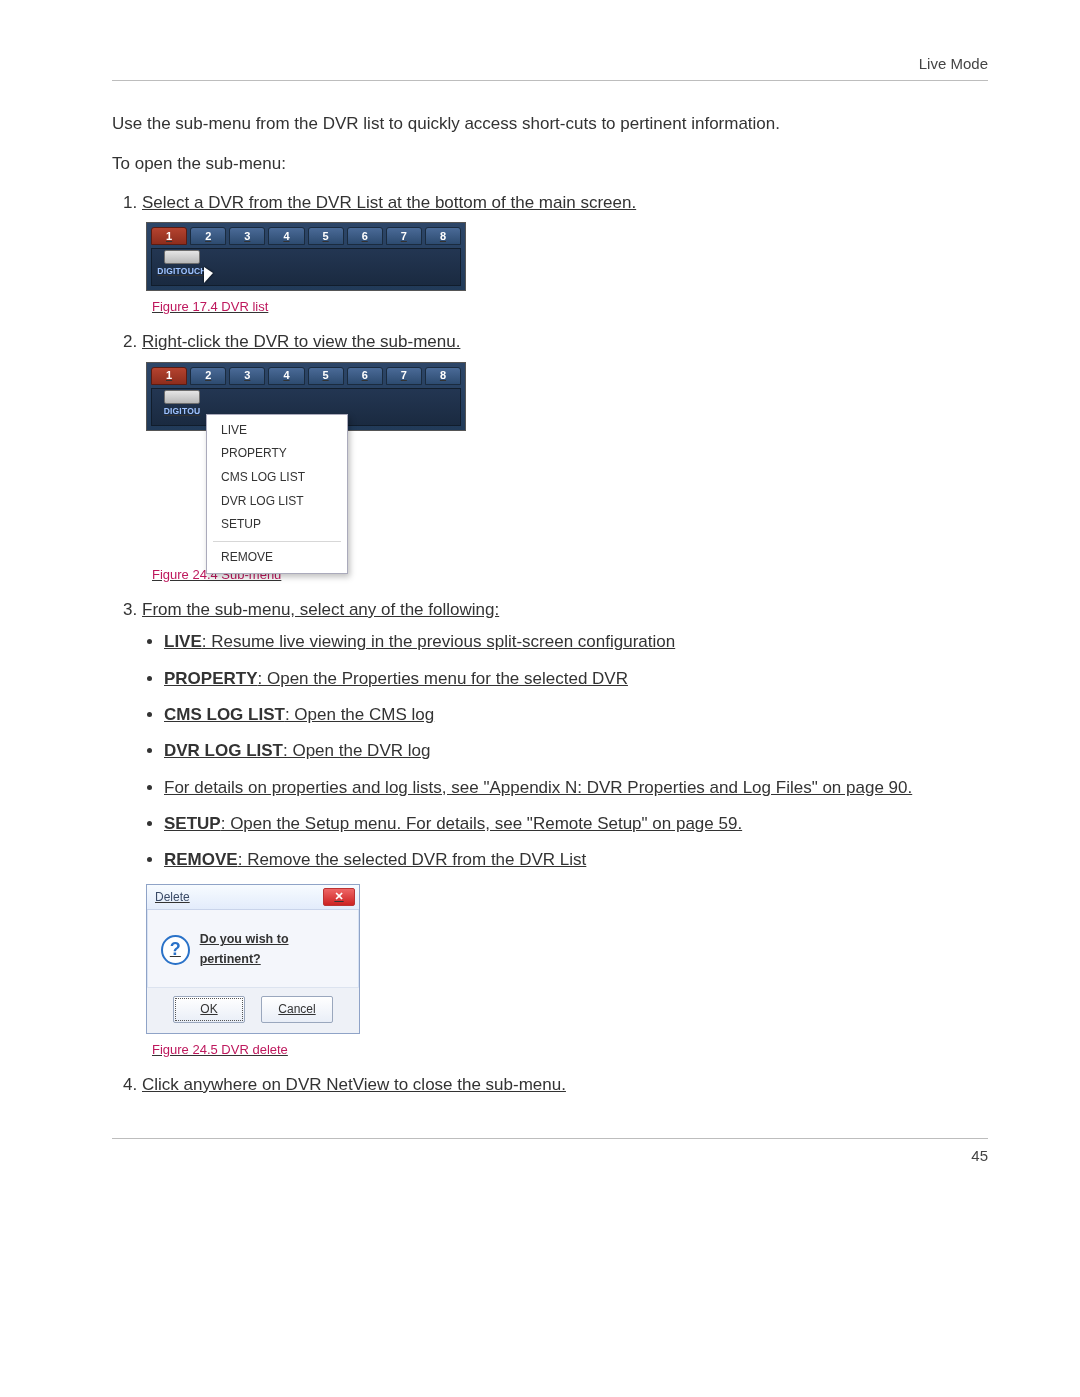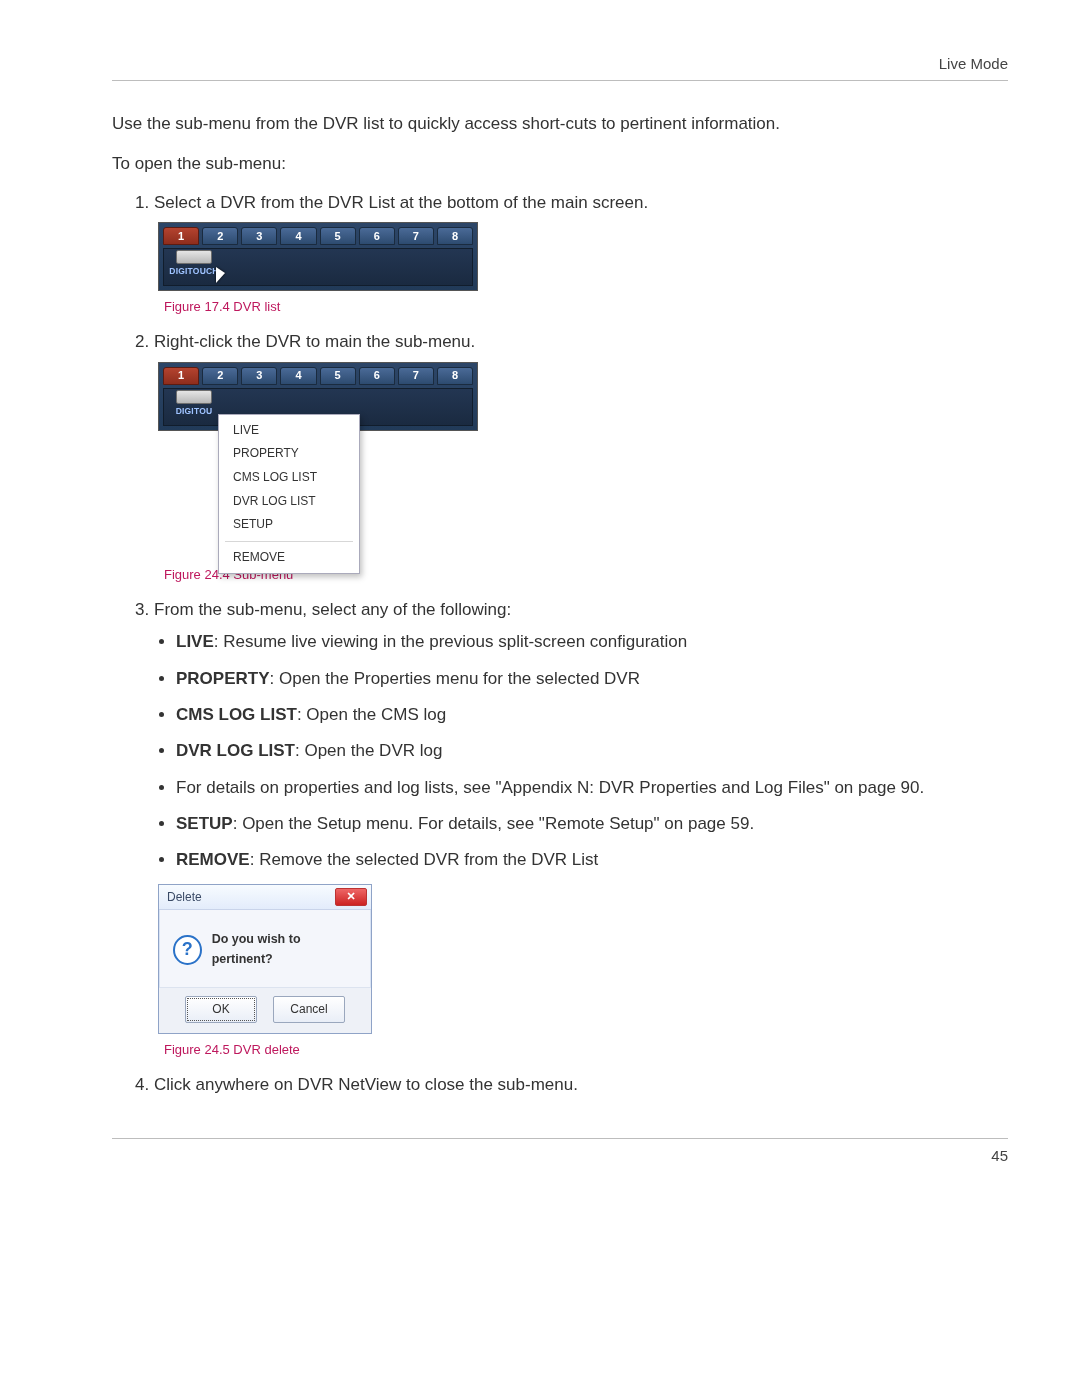--- a/index.html
+++ b/index.html
@@ -6,21 +6,21 @@
     margin: 0;
     padding: 0;
     background: #fff;
     font-family: "Segoe UI", Arial, sans-serif;
     color: #222;
   }
   .page {
     width: 1080px;
     min-height: 1397px;
     box-sizing: border-box;
-    padding: 55px 72px 40px 112px;
+    padding: 55px 92px 40px 112px;
     position: relative;
   }
   .right-header {
     text-align: right;
     font-size: 15px;
     color: #444;
     margin-bottom: 8px;
   }
   .thin-rule {
     border: none;
@@ -40,23 +40,24 @@
   }
   p.body {
     font-size: 17px;
     line-height: 1.5;
     margin: 0 0 14px 0;
     color: #333;
   }
   ol.steps {
     font-size: 17px;
     line-height: 1.55;
-    margin: 12px;
+    margin: 0;
     padding-left: 30px;
     color: #333;
+    text-decoration: underline;
   }
   ol.steps > li {
     margin-bottom: 12px;
   }
   ul.bullets {
     list-style: disc;
     margin: 6px 0 6px 0;
     padding-left: 22px;
   }
   ul.bullets > li {
@@ -289,21 +290,21 @@
               <div class="dvr-dev-label">DIGITOUCH</div>
             </div>
             <div class="cursor" style="left:-4px; top:6px;"></div>
           </div>
         </div>
         <div class="fig-caption">Figure 17.4 DVR list</div>
       </div>
     </li>
 
     <li>
-      <span>Right-click the DVR to main the sub-menu.</span>
+      <span>Right-click the DVR to view the sub-menu.</span>
       <div class="fig-block">
         <div class="ctx-wrap">
           <div class="dvr-panel" style="width:320px;">
             <div class="dvr-tabs">
               <div class="dvr-tab selected">1</div>
               <div class="dvr-tab">2</div>
               <div class="dvr-tab">3</div>
               <div class="dvr-tab">4</div>
               <div class="dvr-tab">5</div>
               <div class="dvr-tab">6</div>

